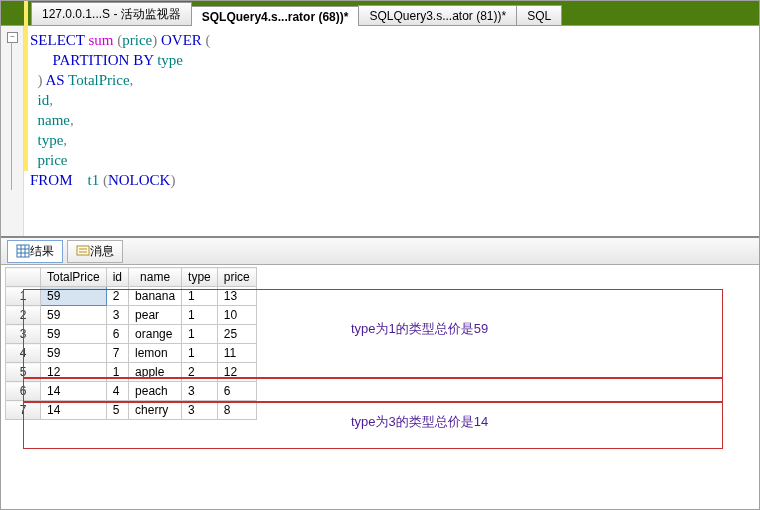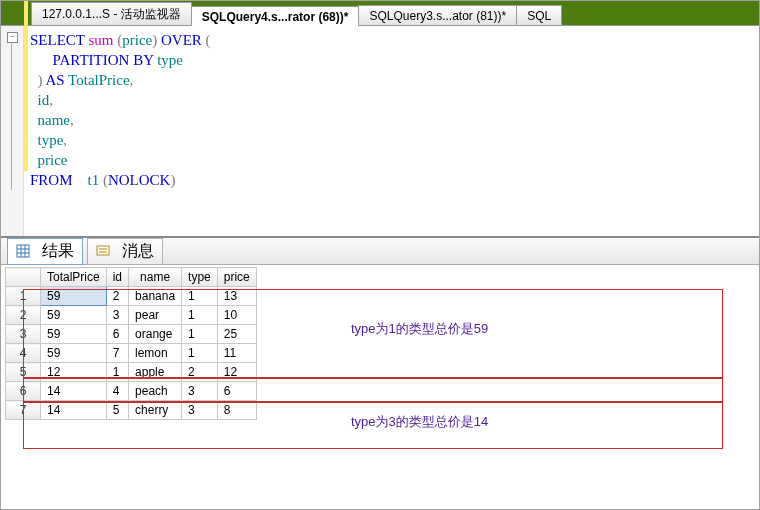--- a/index.html
+++ b/index.html
@@ -15,21 +15,21 @@
   .fold.minus::before{content:"−"}
   .gutter-line{position:absolute;left:10px;width:1px;background:#aaa}
   .editor{flex:1;padding:4px 6px;font-family:Liberation Serif, serif;font-size:15px;line-height:20px;white-space:pre}
   .yellow-bar{position:absolute;left:23px;top:0;width:4px;height:170px;background:#ffe96b}
   .kw{color:#0000cc}
   .fn{color:#cc00cc}
   .id{color:#008080}
   .pn{color:#808080}
   
   .result-tabs{display:flex;align-items:center;height:26px;background:linear-gradient(#fafafa,#e7e7e7);border-bottom:1px solid #aaa;padding-left:6px;gap:4px}
-  .rtab{display:flex;align-items:center;gap:12px;padding:2px 8px;border:1px solid #b0b0b0;background:linear-gradient(#fff,#ececec);font-size:16px;cursor:pointer}
+  .rtab{display:flex;align-items:center;gap:0;padding:2px 8px;border:1px solid #b0b0b0;background:linear-gradient(#fff,#ececec);font-size:12px;cursor:pointer}
   .rtab.active{border-color:#7aa5d6;background:#fff}
   .icon-grid{width:14px;height:14px;display:inline-block}
   .icon-grid svg,.icon-msg svg{display:block}
   .icon-msg{width:14px;height:14px;display:inline-block}
   
   .grid-area{position:relative;padding:2px 4px;background:#fff;height:220px}
   table.grid{border-collapse:collapse;font-size:12px}
   table.grid th,table.grid td{border:1px solid #c8c8c8;padding:2px 6px;text-align:left;background:#fff;font-weight:normal}
   table.grid th{background:linear-gradient(#fefefe,#e9e9e9);text-align:center}
   table.grid td.rownum{background:linear-gradient(#fefefe,#e9e9e9);text-align:center;color:#333;width:22px}

